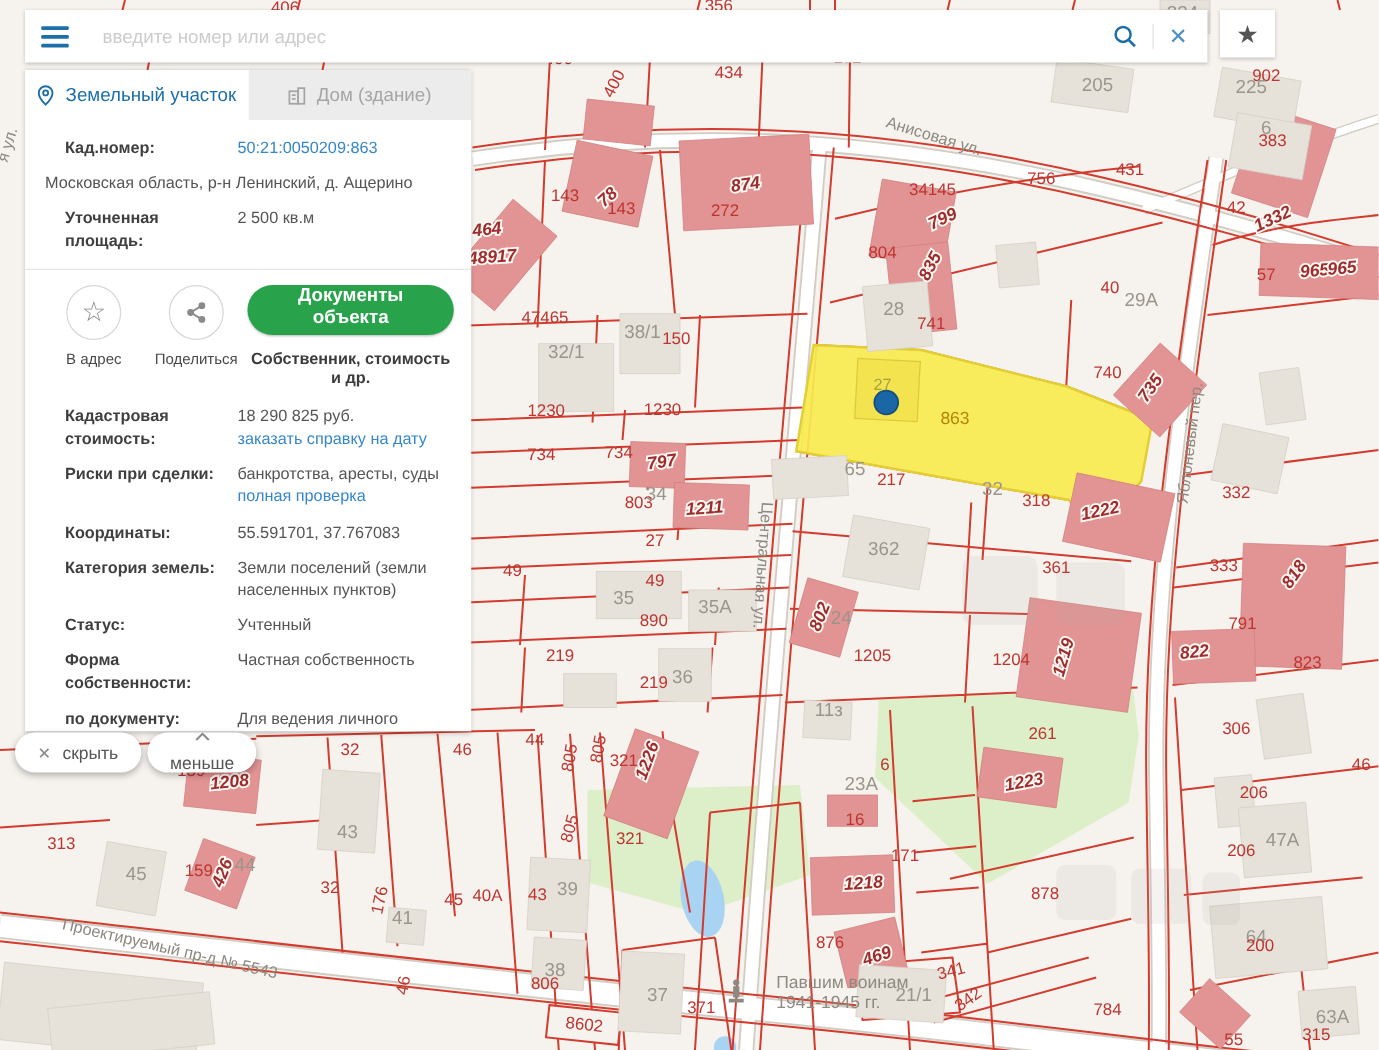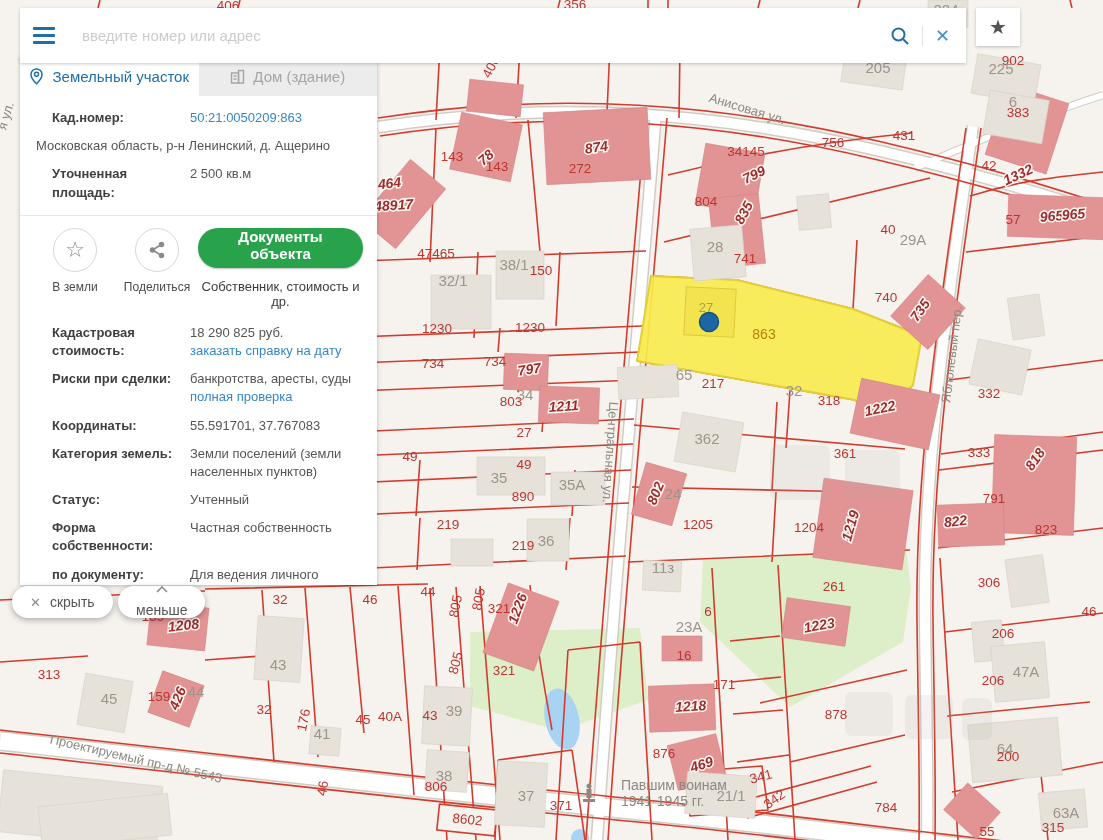--- a/index.html
+++ b/index.html
@@ -12,21 +12,21 @@
   .ml-red{fill:#bc3530;font-size:13.5px;font-weight:500;}
   .ml-gray{fill:#9b958b;font-size:15px;}
   .ml-pink{fill:#9e2c2c;font-size:14px;font-style:italic;font-weight:bold;
            stroke:#fbf8f3;stroke-width:3px;paint-order:stroke;}
   .ml-street{fill:#8d8880;font-size:13px;}
   .ml-orange{fill:#b5830a;font-size:14px;}
   .ml-olive{fill:#a8a23c;font-size:13px;}
   .ml-note{fill:#8d8880;font-size:14px;text-anchor:start;}
 
   
-  .topbar{position:absolute;left:20px;top:8px;width:946px;height:55px;background:#fff;
+  .topbar{position:absolute;left:20px;top:8px;width:946px;height:42px;background:#fff;
           display:flex;align-items:center;box-shadow:0 1px 3px rgba(0,0,0,.22);z-index:4;}
   .burger{width:48px;height:100%;display:flex;flex-direction:column;gap:4px;
           align-items:center;justify-content:center;cursor:pointer;}
   .burger span{width:22px;height:3px;background:#1d6fa8;border-radius:1px;}
   .search-input{flex:1;border:0;outline:0;font-size:15px;color:#555;padding:0 0 0 14px;
                 font-family:inherit;background:transparent;}
   .search-input::placeholder{color:#ccc;}
   .topbar-icons{display:flex;align-items:center;gap:12px;padding-right:16px;}
   .vdiv{width:1px;height:20px;background:#e2e2e2;}
   .icon-btn{background:none;border:0;cursor:pointer;display:grid;place-items:center;padding:0;}
@@ -51,21 +51,21 @@
   .actions{display:flex;align-items:flex-start;padding:12px 14px 10px;
            border-top:1px solid #e6e6e6;margin-top:8px;}
   .action-col{width:82px;text-align:center;}
   .circle-btn{width:44px;height:44px;border:1px solid #d8d8d8;border-radius:50%;background:#fff;
               display:grid;place-items:center;color:#8a8a8a;margin:0 auto;cursor:pointer;font-size:22px;line-height:1;}
   .action-label{font-size:12px;color:#4a4a4a;margin-top:8px;}
   .doc-col{flex:1;text-align:center;}
   .doc-btn{height:40px;border:0;border-radius:22px;background:#28a34c;color:#fff;font-weight:bold;
            font-size:15px;display:inline-flex;align-items:center;gap:9px;padding:0 18px;cursor:pointer;
            box-shadow:0 1px 2px rgba(0,0,0,.25);font-family:inherit;flex-direction:column;}
-  .doc-caption{font-size:13px;font-weight:normal;color:#3c3c3c;margin-top:11px;}
+  .doc-caption{font-size:13px;font-weight:bold;color:#3c3c3c;margin-top:11px;}
 
   
   .pill{position:absolute;background:#fff;border-radius:17px;height:32px;display:flex;z-index:3;
         align-items:center;gap:9px;padding:0 18px;font-size:14px;color:#555;border:0;cursor:pointer;
         box-shadow:0 2px 6px rgba(0,0,0,.3);font-family:inherit;}
   #pill-hide{left:12px;top:586px;}
   #pill-less{left:118px;top:586px;flex-direction:column;}
   .pill .ic{color:#8a8a8a;font-size:13px;line-height:1;}
 </style>
 </head>
@@ -408,21 +408,21 @@
               <div>2 500 кв.м</div>
             </div>
           </div>
         </div>
 
       <div class="actions">
         <div class="action-col">
           <button class="circle-btn">
             <span>☆</span>
           </button>
-          <div class="action-label">В земли</div>
+          <div class="action-label">В адрес</div>
         </div>
         <div class="action-col">
           <button class="circle-btn">
             <svg width="18" height="18" viewBox="0 0 18 18">
               <g stroke="#8a8a8a" stroke-width="1.5" fill="#8a8a8a">
                 <circle cx="4.5" cy="9" r="2"></circle>
                   <circle cx="13.5" cy="3.5" r="2"></circle>
                   <circle cx="13.5" cy="14.5" r="2"></circle>
                 <line x1="6.2" y1="8" x2="11.8" y2="4.5"></line>
                   <line x1="6.2" y1="10" x2="11.8" y2="13.5"></line>

